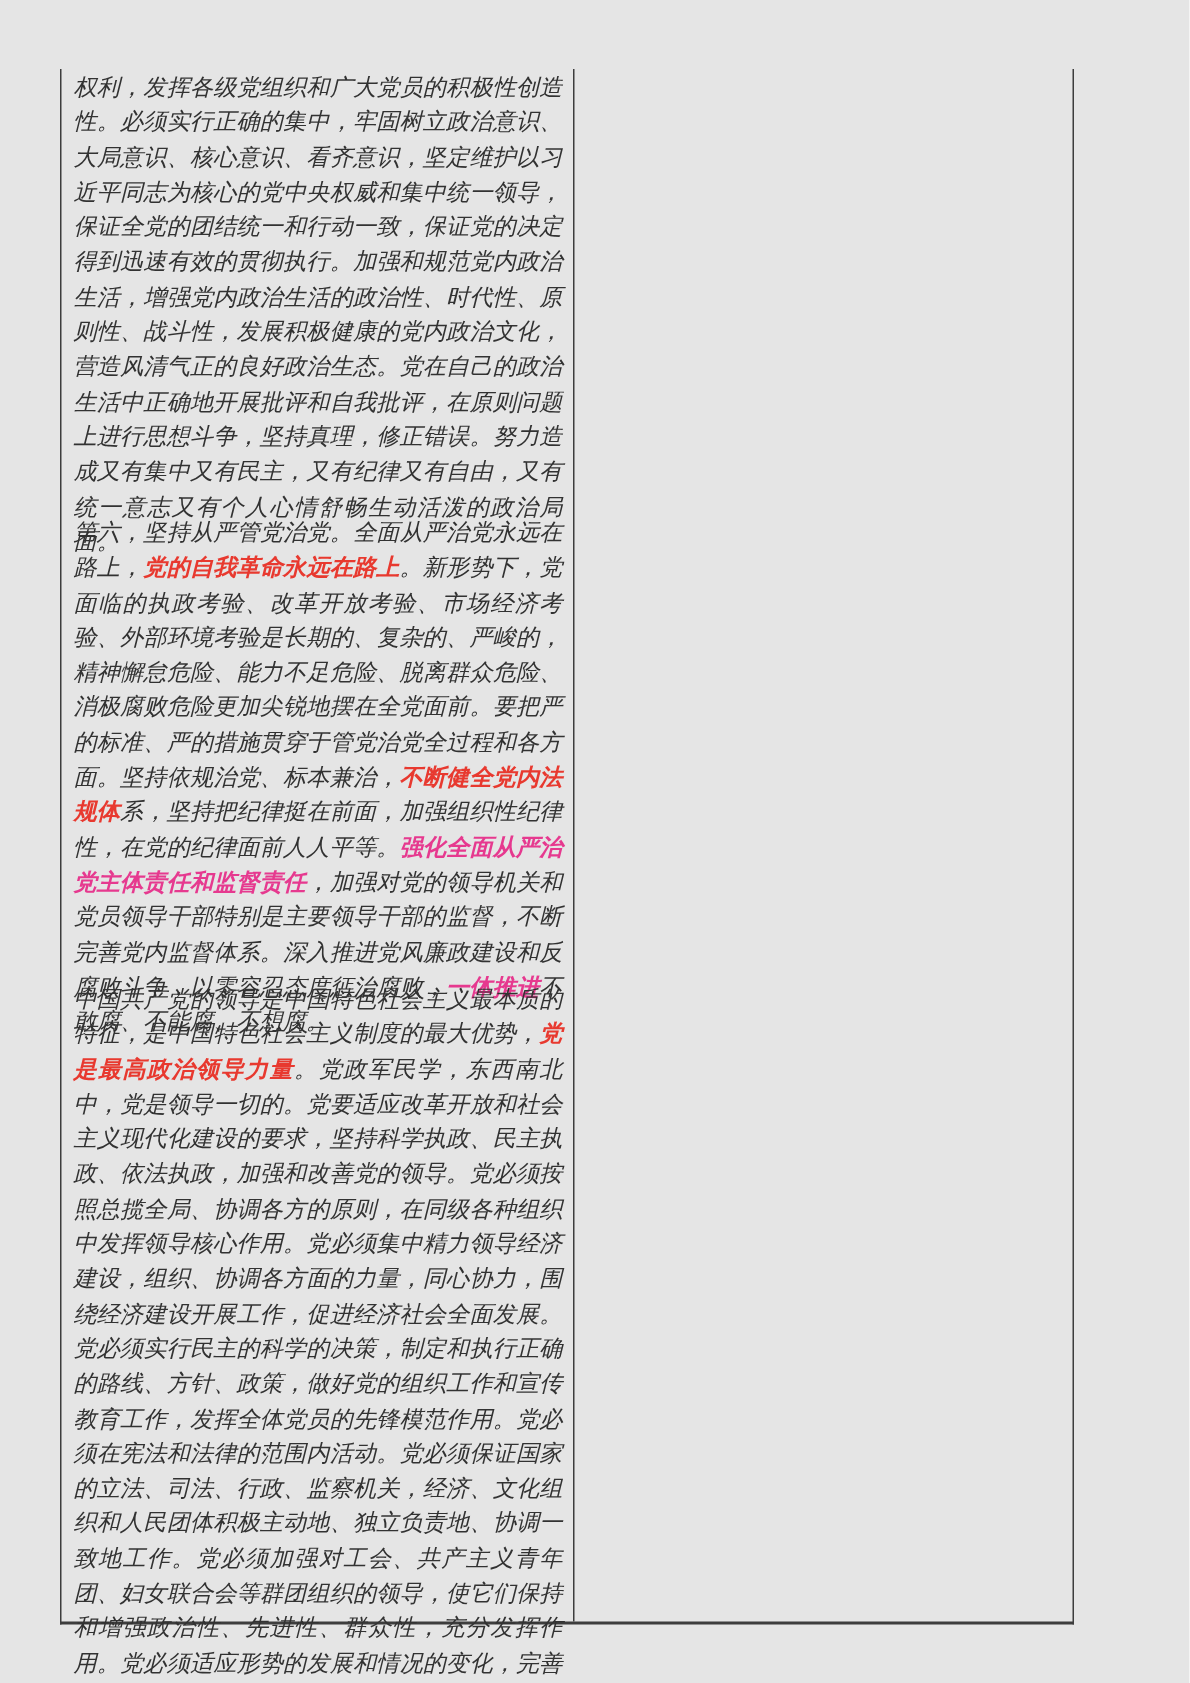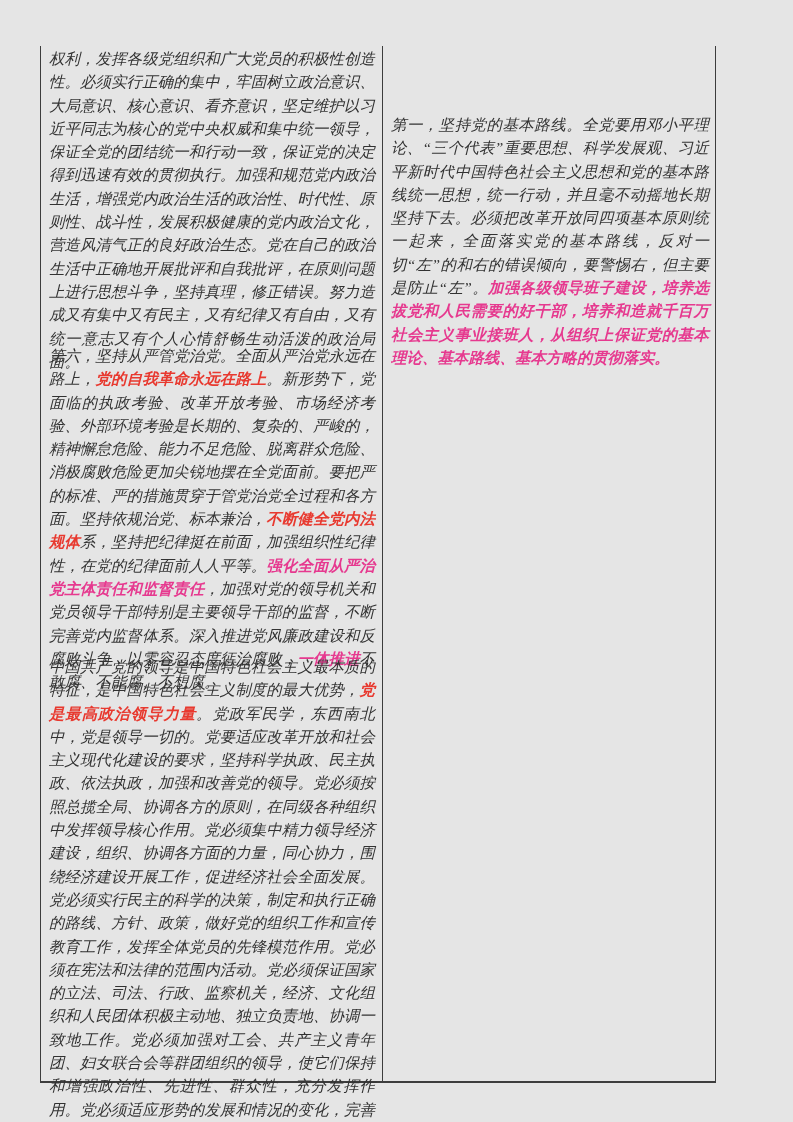--- a/index.html
+++ b/index.html
@@ -65,16 +65,15 @@
 <body>
 
 <div class="page">
   <div class="doc-table">
     <div class="cell cell-left">
         <div class="para" style="top: 1px;"><span>权利，发挥各级党组织和广大党员的积极性创造性。必须实行正确的集中，牢固树立政治意识、大局意识、核心意识、看齐意识，坚定维护以习近平同志为核心的党中央权威和集中统一领导，保证全党的团结统一和行动一致，保证党的决定得到迅速有效的贯彻执行。加强和规范党内政治生活，增强党内政治生活的政治性、时代性、原则性、战斗性，发展积极健康的党内政治文化，营造风清气正的良好政治生态。党在自己的政治生活中正确地开展批评和自我批评，在原则问题上进行思想斗争，坚持真理，修正错误。努力造成又有集中又有民主，又有纪律又有自由，又有统一意志又有个人心情舒畅生动活泼的政治局面。</span></div>
         <div class="para" style="top: 298px;"><span>第六，坚持从严管党治党。全面从严治党永远在路上，</span><span class="hl" style="color: rgb(232, 57, 47);">党的自我革命永远在路上</span><span>。新形势下，党面临的执政考验、改革开放考验、市场经济考验、外部环境考验是长期的、复杂的、严峻的，精神懈怠危险、能力不足危险、脱离群众危险、消极腐败危险更加尖锐地摆在全党面前。要把严的标准、严的措施贯穿于管党治党全过程和各方面。坚持依规治党、标本兼治，</span><span class="hl" style="color: rgb(232, 57, 47);">不断健全党内法规体</span><span>系，坚持把纪律挺在前面，加强组织性纪律性，在党的纪律面前人人平等。</span><span class="hl" style="color: rgb(230, 57, 143);">强化全面从严治党主体责任和监督责任</span><span>，加强对党的领导机关和党员领导干部特别是主要领导干部的监督，不断完善党内监督体系。深入推进党风廉政建设和反腐败斗争，以零容忍态度惩治腐败，</span><span class="hl" style="color: rgb(230, 57, 143);">一体推进</span><span>不敢腐、不能腐、不想腐。</span></div>
         <div class="para" style="top: 609px;"><span>中国共产党的领导是中国特色社会主义最本质的特征，是中国特色社会主义制度的最大优势，</span><span class="hl" style="color: rgb(232, 57, 47);">党是最高政治领导力量</span><span>。党政军民学，东西南北中，党是领导一切的。党要适应改革开放和社会主义现代化建设的要求，坚持科学执政、民主执政、依法执政，加强和改善党的领导。党必须按照总揽全局、协调各方的原则，在同级各种组织中发挥领导核心作用。党必须集中精力领导经济建设，组织、协调各方面的力量，同心协力，围绕经济建设开展工作，促进经济社会全面发展。党必须实行民主的科学的决策，制定和执行正确的路线、方针、政策，做好党的组织工作和宣传教育工作，发挥全体党员的先锋模范作用。党必须在宪法和法律的范围内活动。党必须保证国家的立法、司法、行政、监察机关，经济、文化组织和人民团体积极主动地、独立负责地、协调一致地工作。党必须加强对工会、共产主义青年团、妇女联合会等群团组织的领导，使它们保持和增强政治性、先进性、群众性，充分发挥作用。党必须适应形势的发展和情况的变化，完善领导体制，改进领导方式，增强执政能力。共产党员必须同党外群众亲密合作，共同为建设中国特色社会主义而奋斗。</span></div>
       </div>
     <div class="cell cell-right">
-        <div class="para" style="top: 67px;"><span>第一，坚持党的基本路线。全党要用邓小平理论、“三个代表”重要思想、科学发展观、习近平新时代中国特色社会主义思想和党的基本路线统一思想，统一行动，并且毫不动摇地长期坚持下去。必须把改革开放同四项基本原则统一起来，全面落实党的基本路线，反对一切“左”的和右的错误倾向，要警惕右，但主要是防止“左”。</span><span class="hl" style="color: rgb(230, 57, 143);">加强各级领导班子建设，培养选拔党和人民需要的好干部，培养和造就千百万社会主义事业接班人，从组织上保证党的基本理论、基本路线、基本方略的贯彻落实。</span></div>
       </div>
   </div>
 </div>
 
 </body></html>

